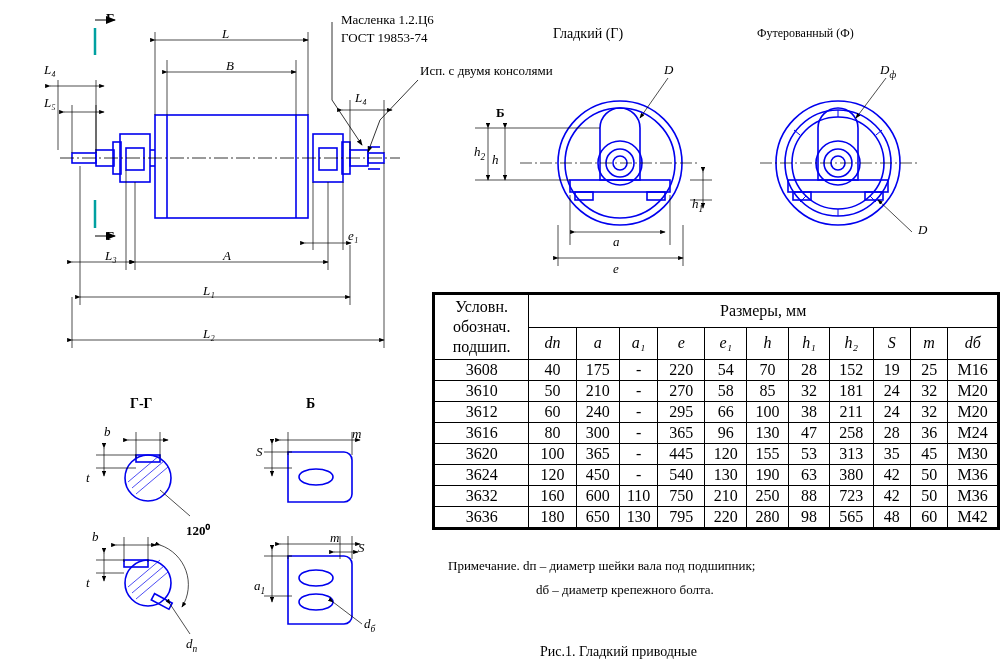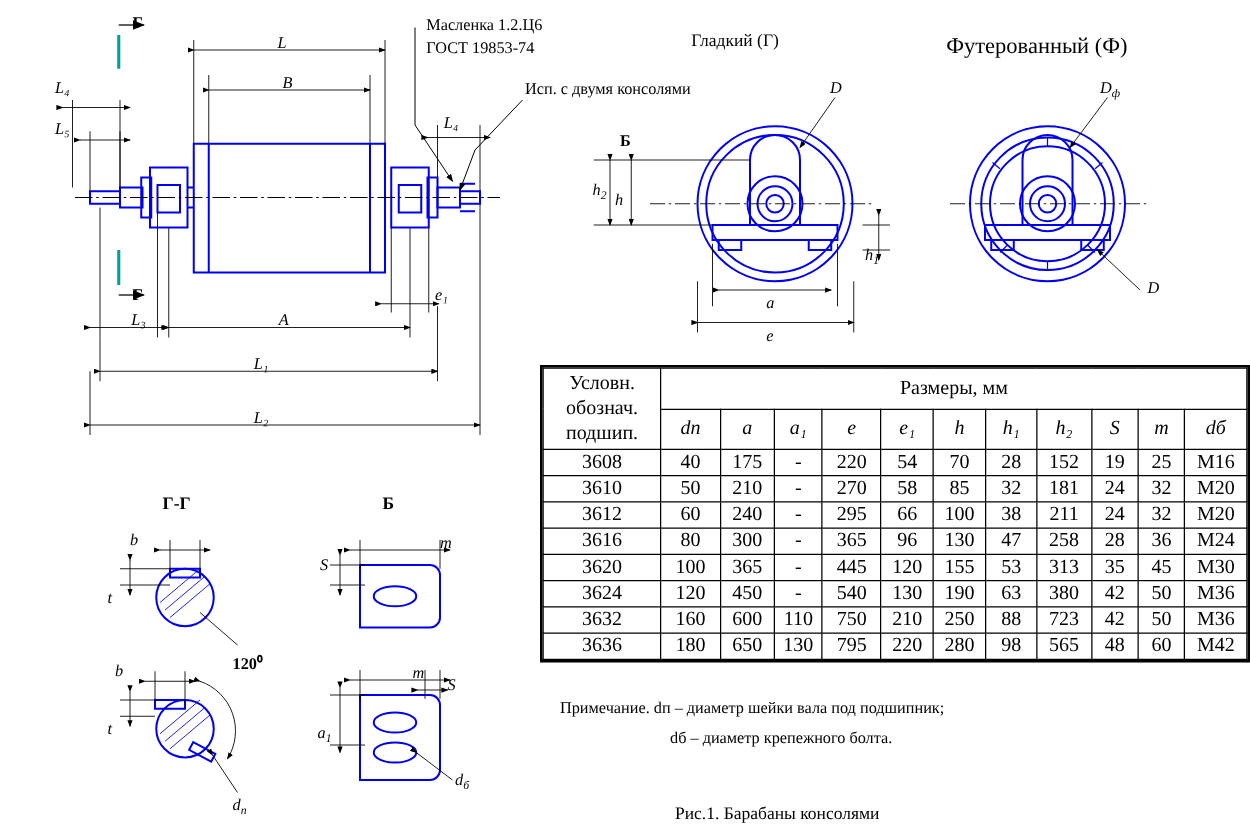--- a/index.html
+++ b/index.html
@@ -253,21 +253,21 @@
 <div class="lbl i" style="left:93px;top:248px;margin-left:12px;">L₃</div>
 <div class="lbl i" style="left:223px;top:248px;">A</div>
 <div class="lbl i" style="left:203px;top:283px;">L₁</div>
 <div class="lbl i" style="left:203px;top:326px;">L₂</div>
 
 <div class="lbl" style="left:341px;top:12px;">Масленка 1.2.Ц6</div>
 <div class="lbl" style="left:341px;top:30px;">ГОСТ 19853-74</div>
 <div class="lbl" style="left:420px;top:63px;">Исп. с двумя консолями</div>
 
 <div class="lbl" style="left:553px;top:26px;font-size:14px;">Гладкий (Г)</div>
-<div class="lbl" style="left:757px;top:26px;font-size:18px;">Футерованный (Ф)</div>
+<div class="lbl" style="left:757px;top:26px;font-size:12px;">Футерованный (Ф)</div>
 
 <div class="lbl b" style="left:496px;top:105px;">Б</div>
 <div class="lbl i" style="left:664px;top:62px;">D</div>
 <div class="lbl i" style="left:880px;top:62px;">D<sub>ф</sub></div>
 <div class="lbl i" style="left:918px;top:222px;">D</div>
 
 <div class="lbl i" style="left:474px;top:144px;">h<sub>2</sub></div>
 <div class="lbl i" style="left:492px;top:152px;">h</div>
 <div class="lbl i" style="left:692px;top:196px;">h<sub>1</sub></div>
 <div class="lbl i" style="left:613px;top:234px;">a</div>
@@ -427,13 +427,13 @@
           <td>48</td>
           <td>60</td>
           <td>М42</td>
         </tr>
       </tbody>
 </table>
 </div>
 
 <div class="note" style="left:448px;top:558px;">Примечание.  dп – диаметр шейки вала под подшипник;</div>
 <div class="note" style="left:536px;top:582px;">dб – диаметр крепежного болта.</div>
-<div class="cap" style="left:540px;top:644px;">Рис.1.  Барабаны консолями</div>
+<div class="cap" style="left:540px;top:644px;">Рис.1.  Гладкий приводные</div>
 
 </body></html>

